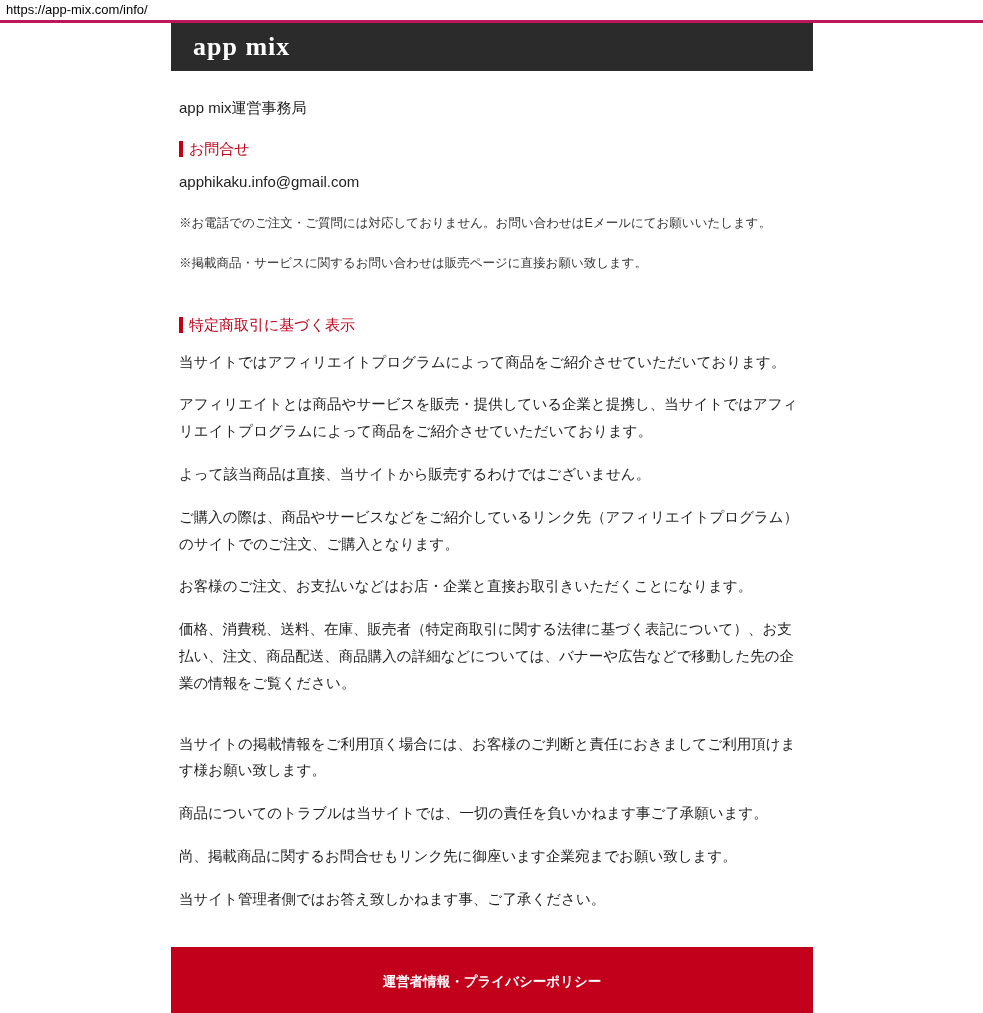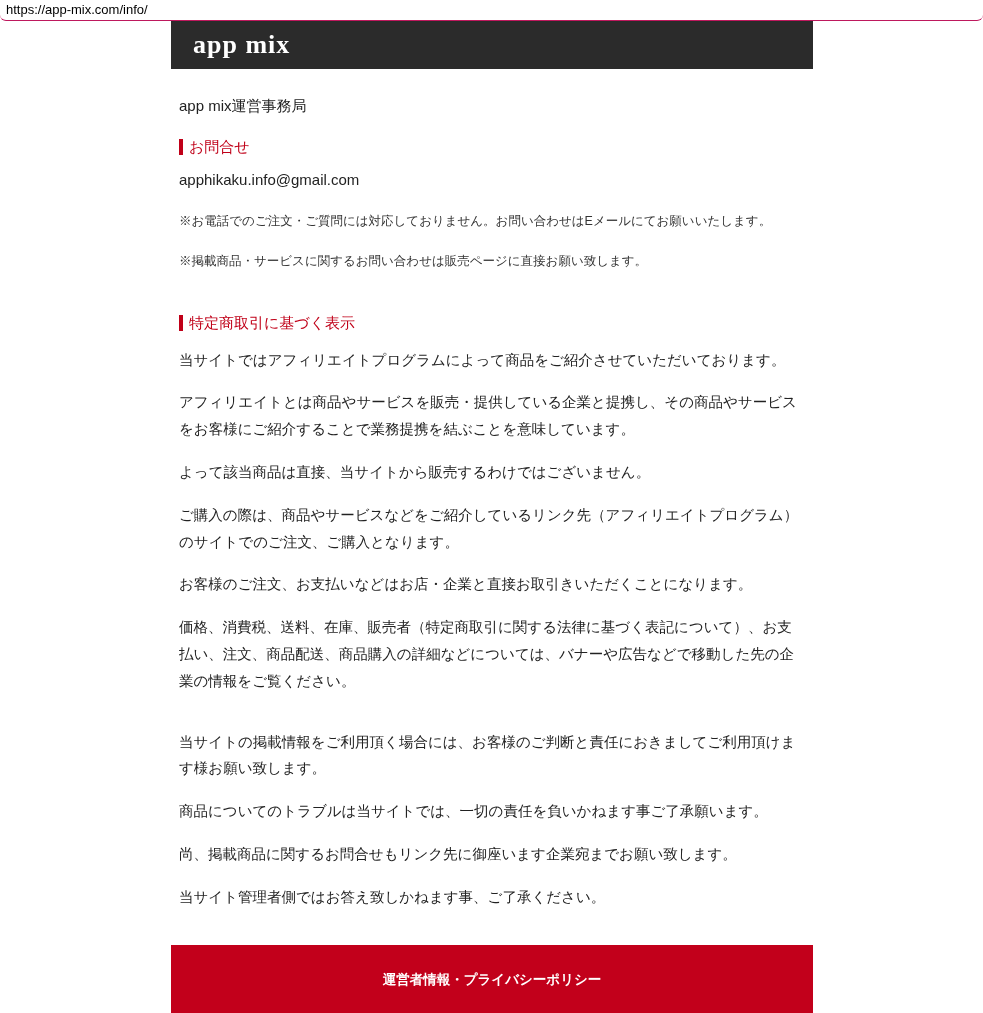--- a/index.html
+++ b/index.html
@@ -14,24 +14,23 @@
     color: #222;
     overflow: hidden;
     position: relative;
   }
   .urlbar {
     height: 20px;
     line-height: 20px;
     font-size: 13px;
     color: #000;
     padding-left: 6px;
-    border-bottom: 1px solid #be185d;
+    border-bottom: 3px solid #be185d;
     background: #ffffff;
     white-space: nowrap;
-    border-radius: 6px;
   }
   .page {
     position: relative;
     width: 983px;
   }
   .content-wrap {
     width: 642px;
     margin: 0 auto;
     margin-left: 171px;
   }
@@ -126,21 +125,21 @@
 
       <div class="sec-head">お問合せ</div>
       <div class="email">apphikaku.info@gmail.com</div>
       <div class="small-note">※お電話でのご注文・ご質問には対応しておりません。お問い合わせはEメールにてお願いいたします。</div>
       <div class="small-note">※掲載商品・サービスに関するお問い合わせは販売ページに直接お願い致します。</div>
 
       <div class="gap-lg"></div>
 
       <div class="sec-head">特定商取引に基づく表示</div>
       <div class="para">当サイトではアフィリエイトプログラムによって商品をご紹介させていただいております。</div>
-      <div class="para">アフィリエイトとは商品やサービスを販売・提供している企業と提携し、その商品やサービスをお客様にご紹介することで業務提携を結ぶことを意味しています。</div>
+      <div class="para">アフィリエイトとは商品やサービスを販売・提供している企業と提携し、当サイトではアフィリエイトプログラムによって商品をご紹介させていただいております。</div>
       <div class="para">よって該当商品は直接、当サイトから販売するわけではございません。</div>
       <div class="para">ご購入の際は、商品やサービスなどをご紹介しているリンク先（アフィリエイトプログラム）のサイトでのご注文、ご購入となります。</div>
       <div class="para">お客様のご注文、お支払いなどはお店・企業と直接お取引きいただくことになります。</div>
       <div class="para">価格、消費税、送料、在庫、販売者（特定商取引に関する法律に基づく表記について）、お支払い、注文、商品配送、商品購入の詳細などについては、バナーや広告などで移動した先の企業の情報をご覧ください。</div>
 
       <div class="gap-md"></div>
 
       <div class="para">当サイトの掲載情報をご利用頂く場合には、お客様のご判断と責任におきましてご利用頂けます様お願い致します。</div>
       <div class="para">商品についてのトラブルは当サイトでは、一切の責任を負いかねます事ご了承願います。</div>
       <div class="para">尚、掲載商品に関するお問合せもリンク先に御座います企業宛までお願い致します。</div>

